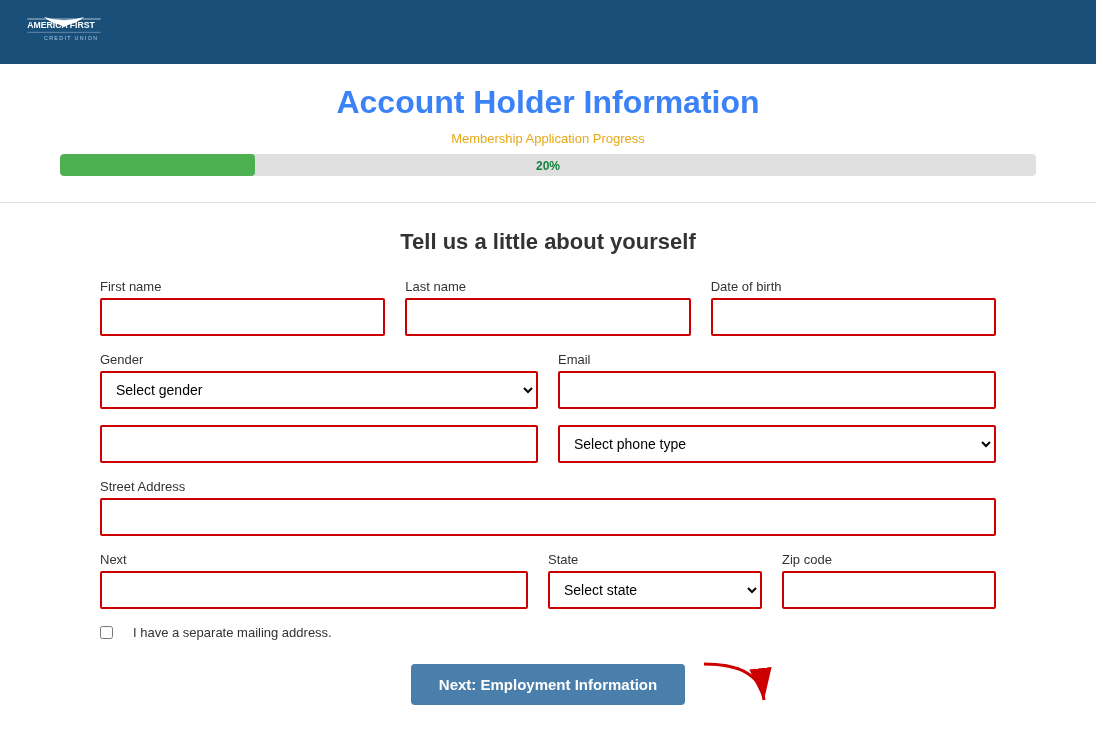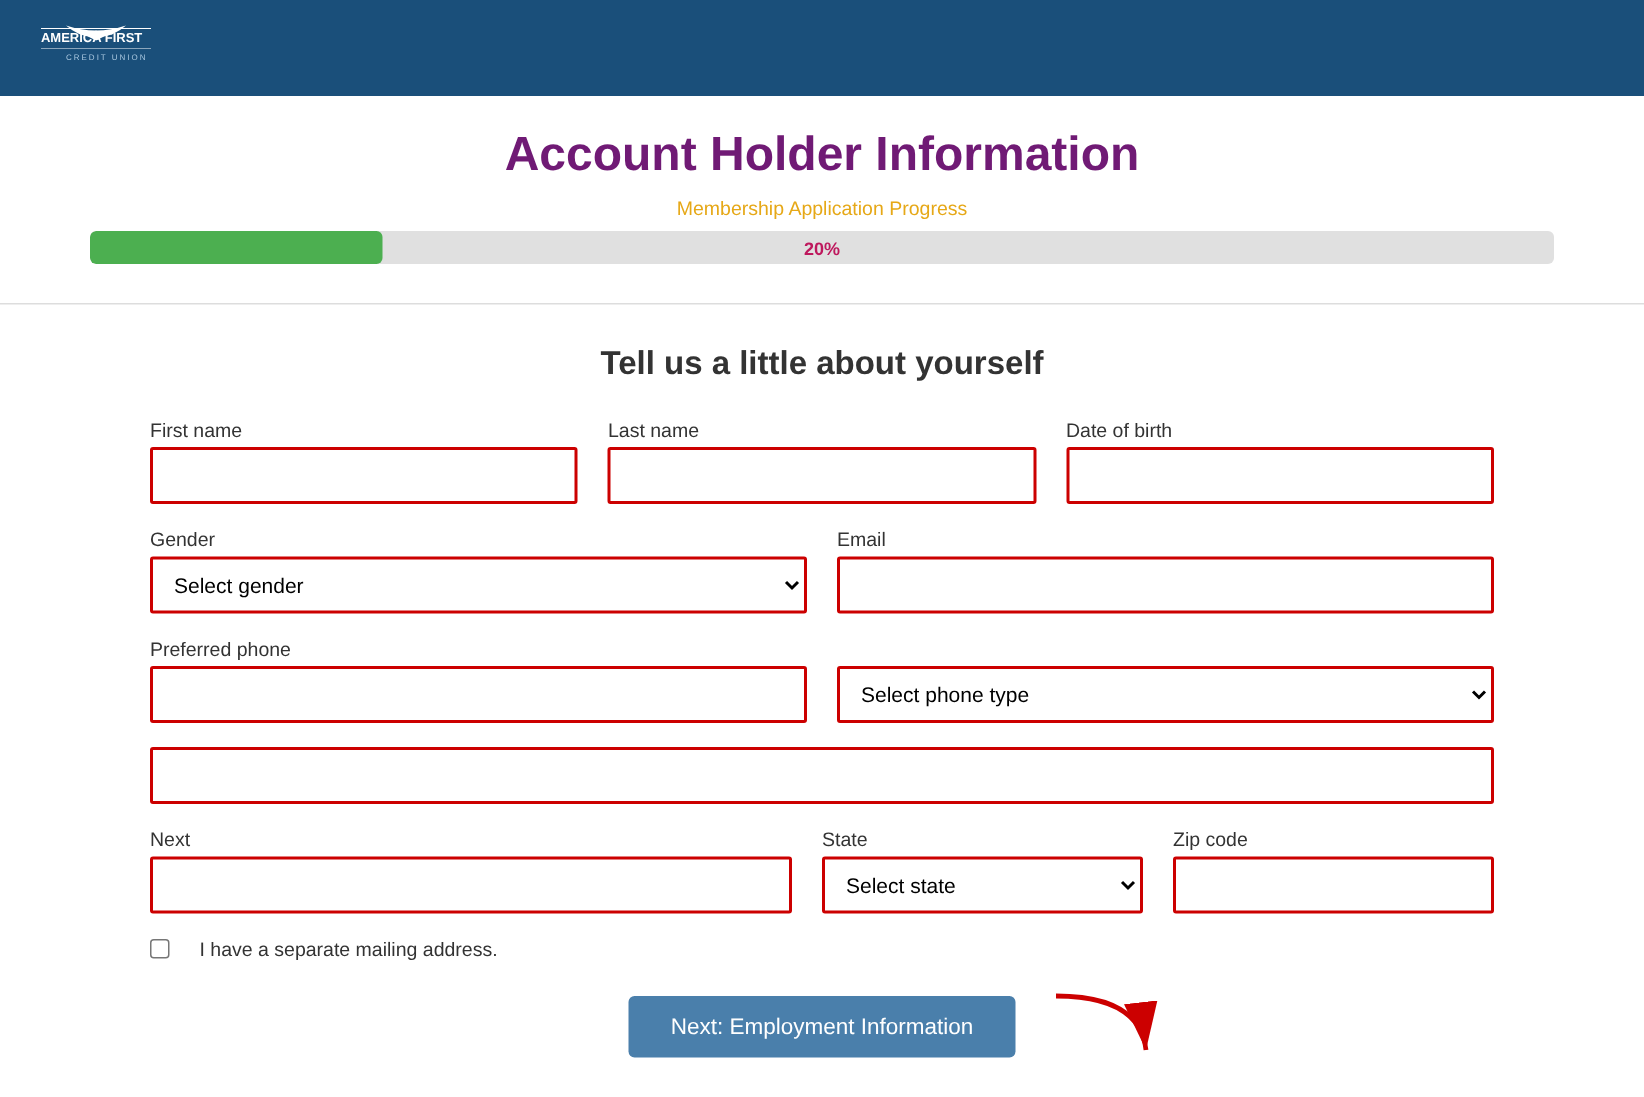--- a/index.html
+++ b/index.html
@@ -24,21 +24,21 @@
     }
 
     
     .progress-section {
       text-align: center;
       padding: 20px 60px 10px;
     }
     .page-title {
       font-size: 32px;
       font-weight: bold;
-      color: #701a75;
+      color: #3b82f6;
       margin-bottom: 10px;
     }
     .progress-label {
       color: #e6a817;
       font-size: 13px;
       margin-bottom: 8px;
     }
     .progress-bar-container {
       width: 100%;
       background: #e0e0e0;
@@ -49,21 +49,21 @@
     }
     .progress-bar-fill {
       background: #4caf50;
       height: 100%;
       border-radius: 4px;
       display: flex;
       align-items: center;
       justify-content: center;
     }
     .progress-bar-text {
-      color: #be185d;
+      color: #15803d;
       font-size: 12px;
       font-weight: bold;
       position: absolute;
       left: 50%;
       transform: translateX(-50%);
       top: 50%;
       margin-top: -6px;
     }
 
     
@@ -144,21 +144,21 @@
       margin-top: 10px;
     }
     .next-button {
       background: #4a7fab;
       color: white;
       border: none;
       padding: 12px 28px;
       font-size: 15px;
       border-radius: 4px;
       cursor: pointer;
-      font-weight: normal;
+      font-weight: bold;
     }
 
     
     .arrow-container {
       position: absolute;
       right: 220px;
       top: -10px;
     }
     .arrow-svg {
       width: 80px;
@@ -225,35 +225,35 @@
       </select>
     </div>
     <div class="form-group">
       <label class="form-label">Email</label>
       <input class="form-input" type="email" value="" style="">
     </div>
   </div>
 
   <div class="form-row">
     <div class="form-group">
-      <label class="form-label">Preferred phone</label>
       <input class="form-input" type="text" value="" style="">
     </div>
     <div class="form-group">
       <select class="form-select">
         <option>Select phone type</option>
         <option>Mobile</option>
         <option>Home</option>
         <option>Work</option>
       </select>
     </div>
   </div>
 
   <div class="form-row">
     <div class="form-group flex-2">
+      <label class="form-label">Street Address</label>
       <input class="form-input" type="text" value="" style="">
     </div>
   </div>
 
   <div class="form-row">
     <div class="form-group flex-2">
       <label class="form-label">Next</label>
       <input class="form-input" type="text" value="" style="">
     </div>
     <div class="form-group flex-1">

